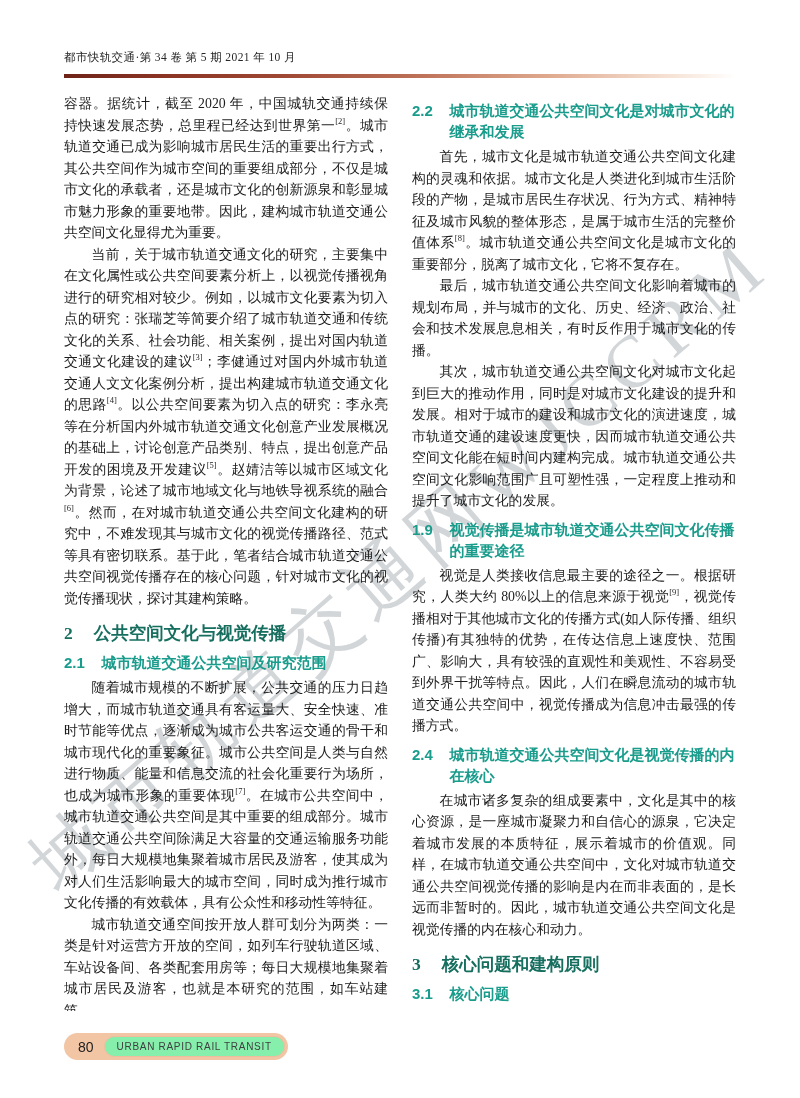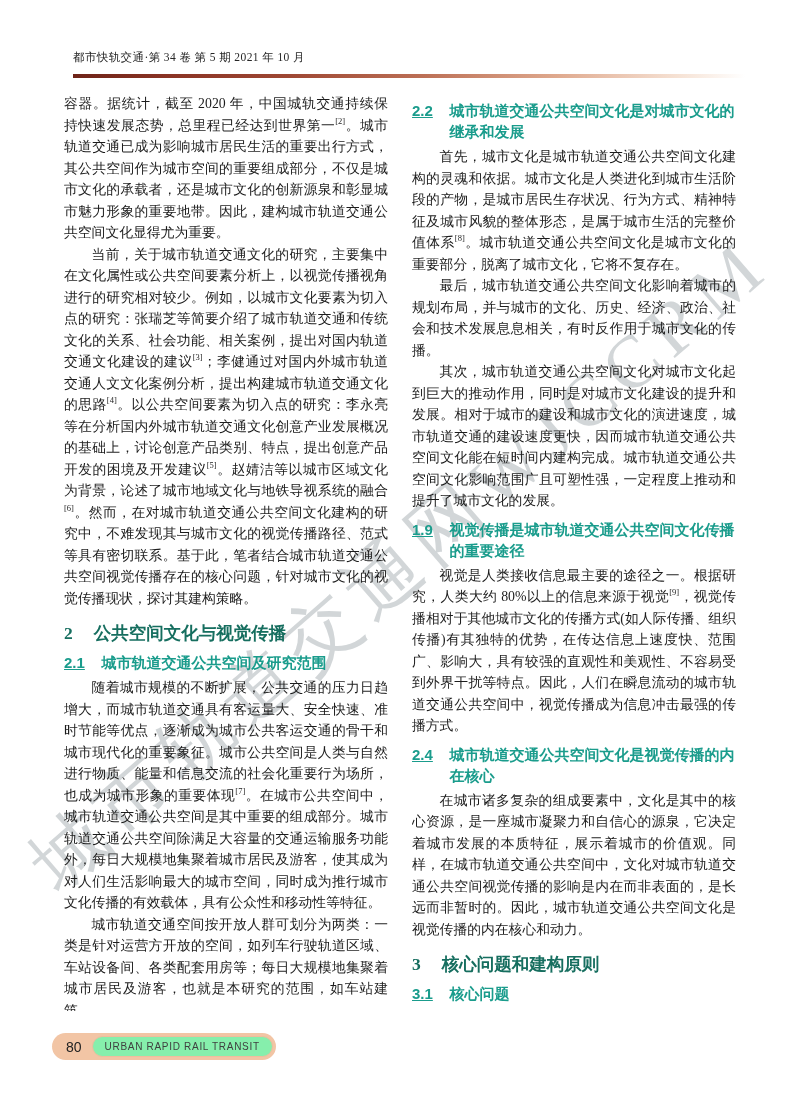--- a/index.html
+++ b/index.html
@@ -1,21 +1,21 @@
 <!DOCTYPE html>
 <html lang="zh" style="--heading1: #166e5f; --heading2: #1a9c8c; --badge: #f2c5a5;"><head>
 <meta charset="utf-8">
 <style>
   html,body{margin:0;padding:0;background:#ffffff;}
   .page{
     position:relative;width:800px;height:1098px;background:#fff;overflow:hidden;
     font-family:"Liberation Serif","DejaVu Serif",serif;color:#1c1c1c;
   }
   
-  .page-header{position:absolute;left:73px;top:50px;width:672px;z-index:2;}
+  .page-header{position:absolute;left:64px;top:50px;width:672px;z-index:2;}
   .journal-line{font-size:11.5px;color:#262626;letter-spacing:.4px;margin-bottom:9px;}
   .header-rule{height:4px;width:100%;
     background:linear-gradient(90deg,#6e2318 0%,#8a3324 14%,#9e4733 32%,#bc6f55 52%,#dfa98e 72%,#f6e2d4 90%,#ffffff 100%);}
   
   .watermark{
     position:absolute;left:-95px;top:515px;width:990px;z-index:1;text-align:center;
     transform:rotate(-41deg);transform-origin:center;
     font-size:74px;letter-spacing:9px;white-space:nowrap;
     color:rgba(148,158,161,0.42);pointer-events:none;
   }
@@ -28,24 +28,24 @@
   p.body-text{margin:0;font-size:13.8px;line-height:21.5px;text-indent:2em;}
   p.no-indent{text-indent:0;}
   sup{font-size:8.5px;line-height:0;vertical-align:super;}
   
   .h-l1{display:flex;margin:12px 0 6px;font-weight:bold;font-size:17.5px;line-height:24px;
     color:var(--heading1,#166e5f);text-align:left;}
   .h-l1 .num{flex:none;width:1.7em;}
   .h-l1 .t{flex:1;}
   .h-l2{display:flex;margin:7px 0 4px;font-weight:bold;font-size:15px;line-height:21px;
     color:var(--heading2,#1a9c8c);font-family:"Liberation Sans","DejaVu Sans",sans-serif;text-align:left;}
-  .h-l2 .num{flex:none;width:2.5em;text-decoration:underline;}
+  .h-l2 .num{flex:none;width:2.5em;}
   .h-l2 .t{flex:1;}
   
-  .page-footer{position:absolute;left:52px;top:1033px;z-index:2;}
+  .page-footer{position:absolute;left:64px;top:1033px;z-index:2;}
   .badge{display:inline-flex;align-items:center;height:27px;box-sizing:border-box;
     background:var(--badge,#f2c5a5);border-radius:15px;padding:0 3px 0 14px;}
   .pageno{font-family:"Liberation Sans","DejaVu Sans",sans-serif;font-size:14px;color:#222;margin-right:10px;}
   .banner{display:inline-flex;align-items:center;height:21px;background:#86efac;
     border:1.5px solid #efbd9d;border-radius:11px;padding:0 12px;box-sizing:border-box;
     font-family:"Liberation Sans","DejaVu Sans",sans-serif;font-size:10px;letter-spacing:.7px;color:#3f3f3f;}
 </style>
 </head>
 <body>
 

